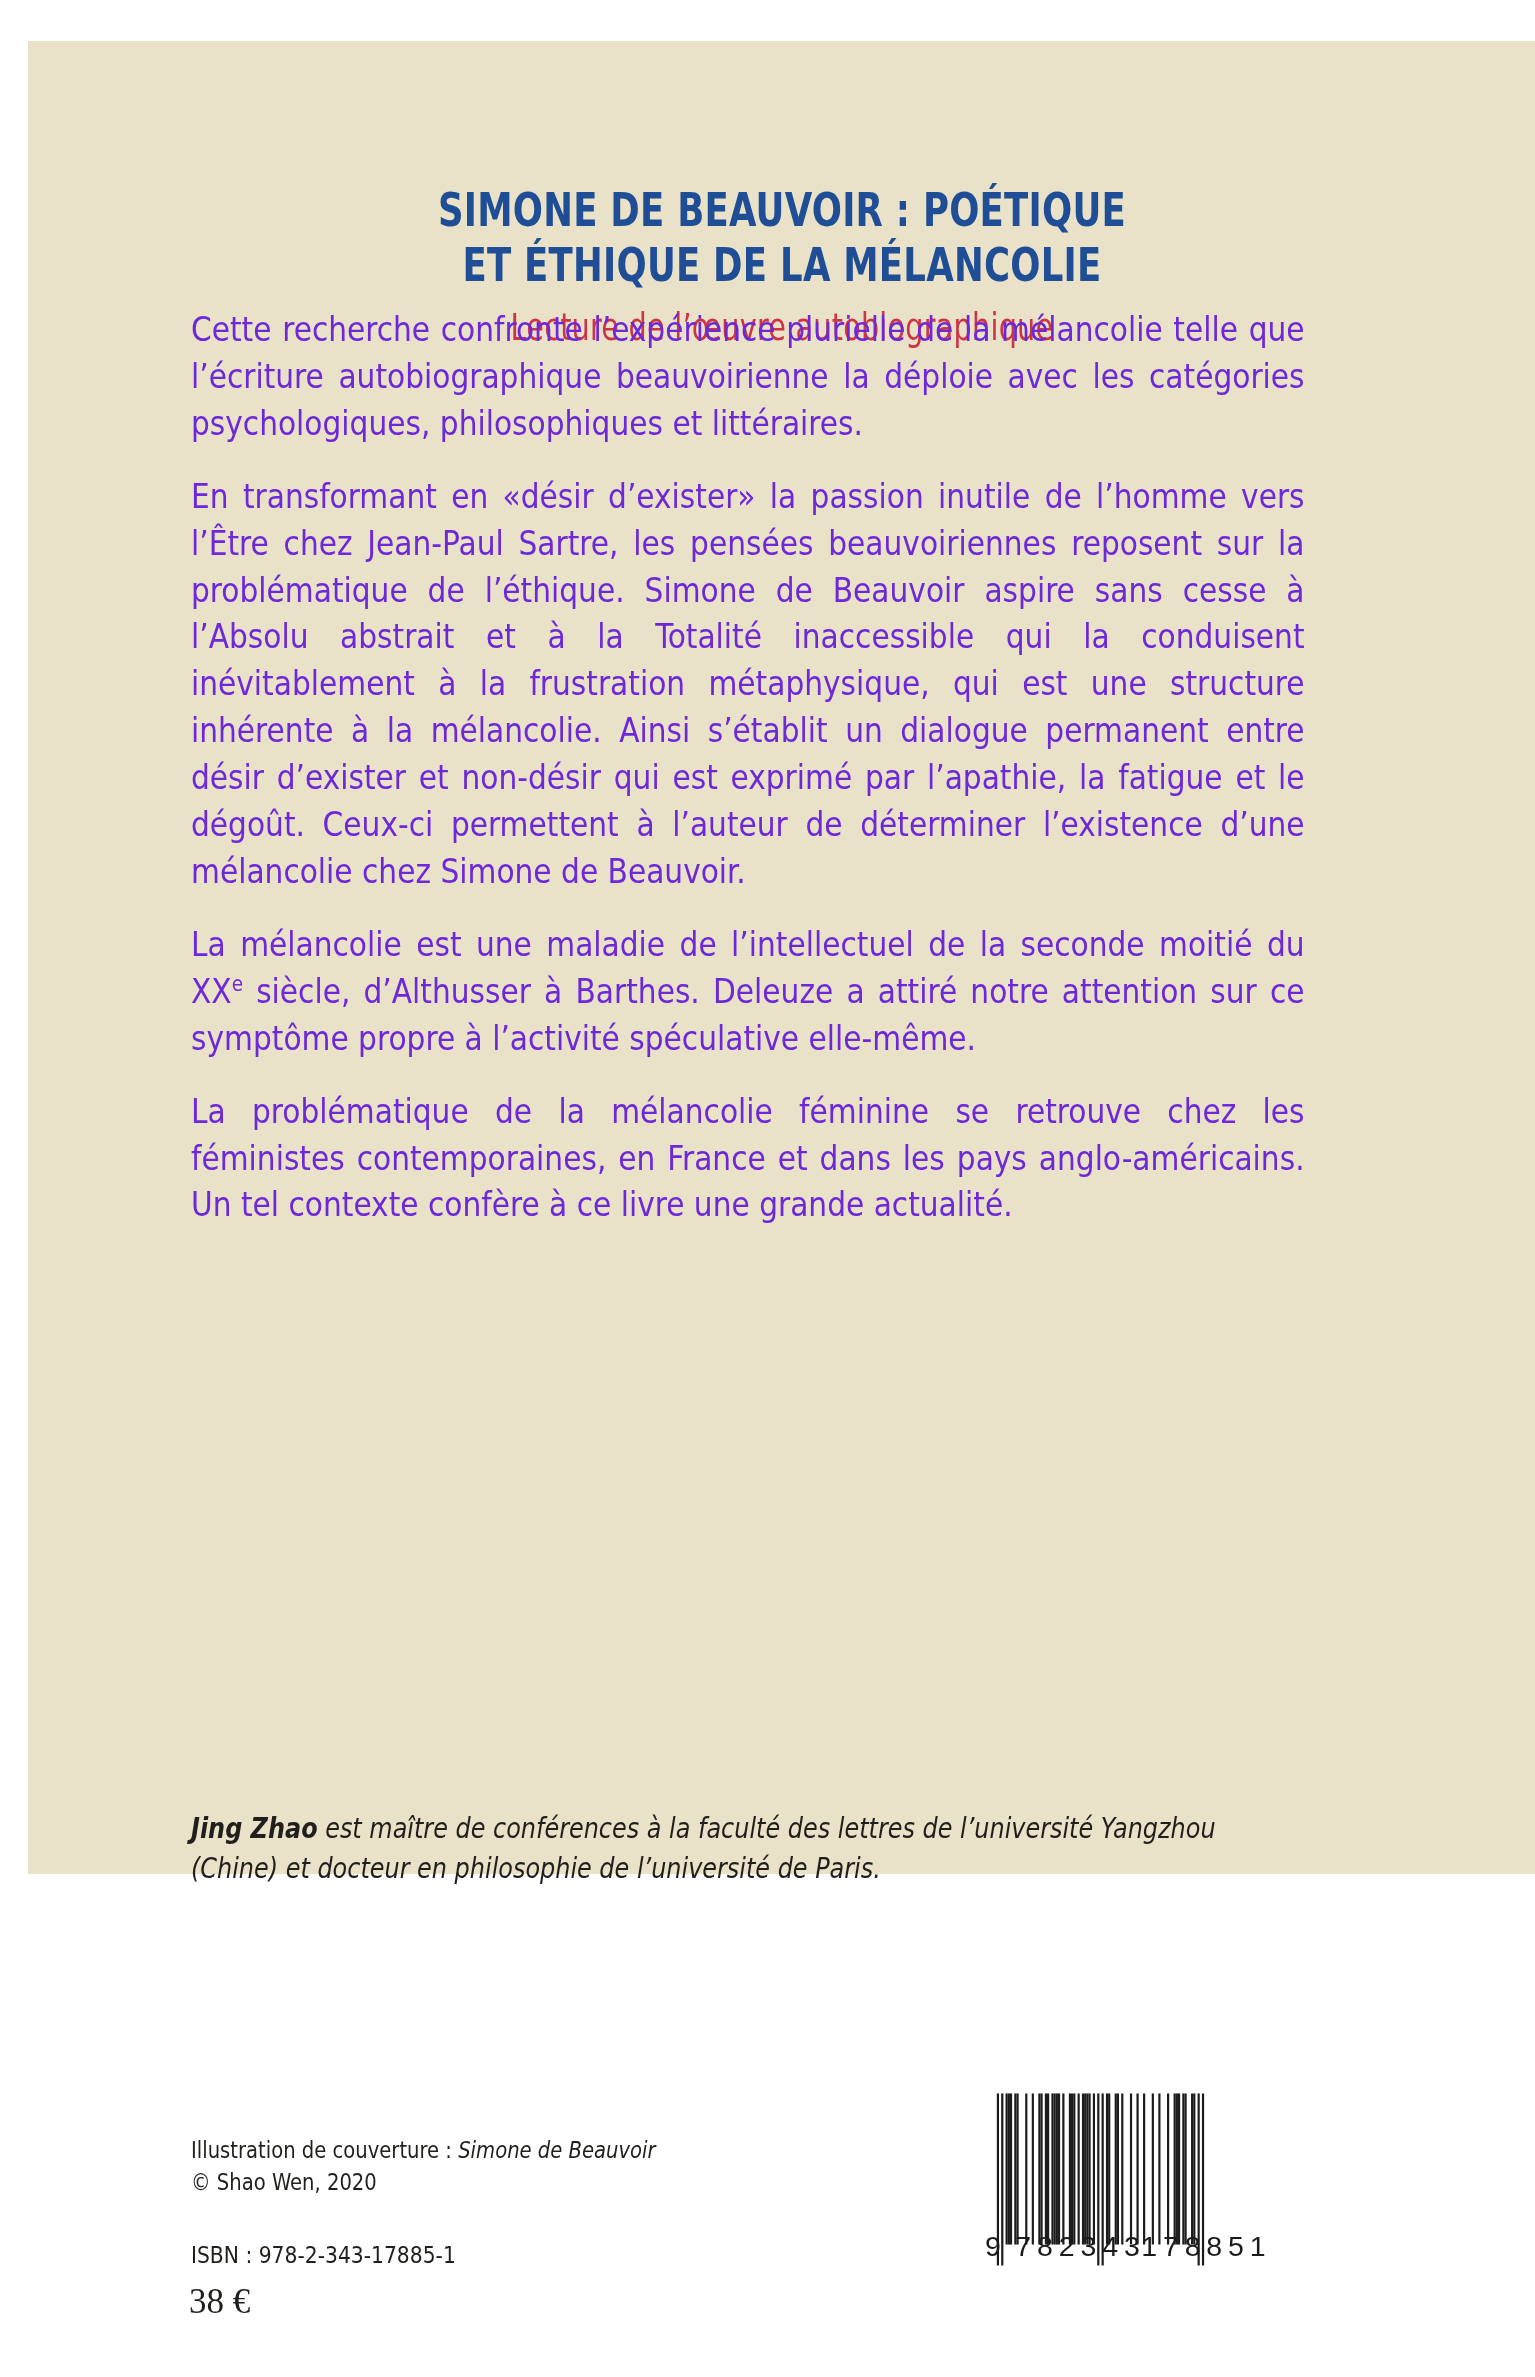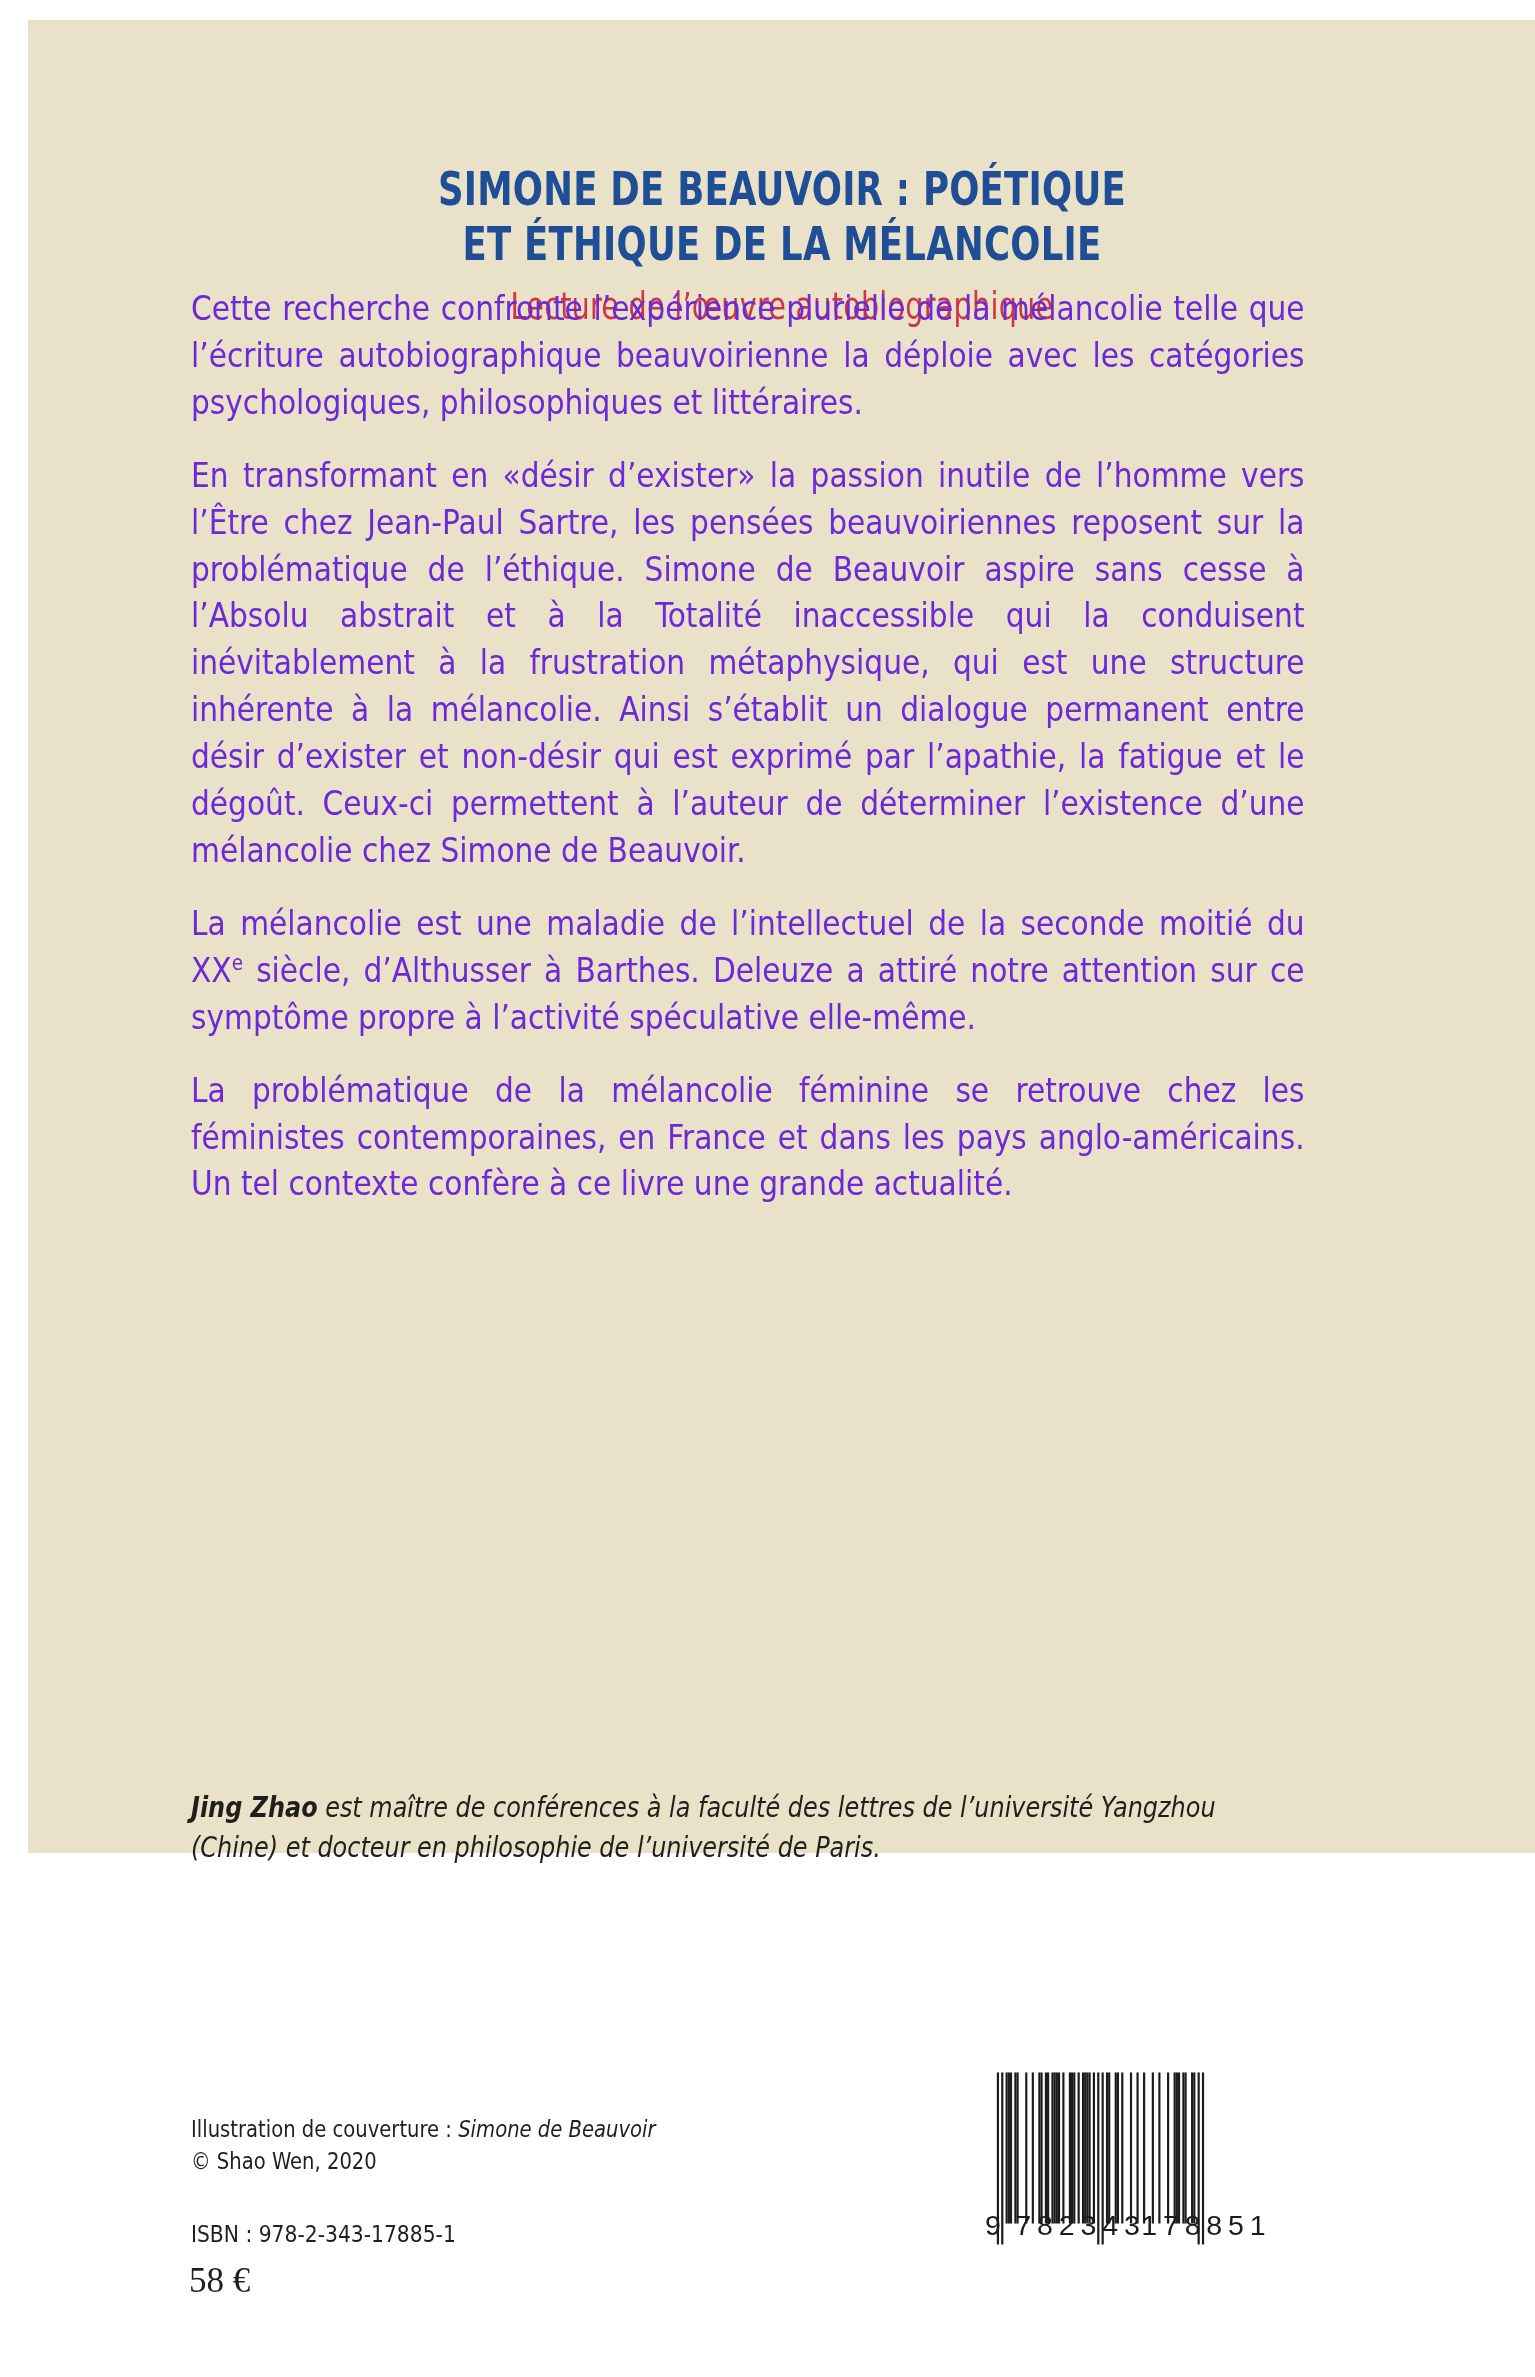--- a/index.html
+++ b/index.html
@@ -11,21 +11,21 @@
     width: 1535px;
     height: 2377px;
     font-family: "Liberation Sans", sans-serif;
     overflow: hidden;
   }
 
   
   #cover {
     position: absolute;
     left: 28px;
-    top: 20px;
+    top: 41px;
     width: 1508px;
     height: 1833px;
     background: #e9e2c8;
     box-sizing: border-box;
   }
 
   
   #title-block {
     position: absolute;
     left: 0;
@@ -162,21 +162,21 @@
   </div>
 
   <div id="author-bio"><b>Jing Zhao</b><span> est maître de conférences à la faculté des lettres de l’université Yangzhou (Chine) et docteur en philosophie de l’université de Paris.</span></div>
 
   <div id="credits">
     <div><span>Illustration de couverture : </span><span class="italic">Simone de Beauvoir</span></div>
     <div>© Shao Wen, 2020</div>
   </div>
 
   <div id="isbn-line">ISBN : 978-2-343-17885-1</div>
-  <div id="price">58 €</div>
+  <div id="price">38 €</div>
 
   <div id="barcode-box">
     <svg id="barcode-svg" width="356" height="214" viewBox="0 0 424 255" xmlns="http://www.w3.org/2000/svg">
       <rect x="0" y="0" width="424" height="255" fill="#ffffff"></rect>
       <g id="bars" fill="#1b1b1b">
           <rect x="70.00" y="22" width="2.60" height="205"></rect>
           <rect x="75.20" y="22" width="2.60" height="205"></rect>
           <rect x="80.40" y="22" width="2.60" height="180"></rect>
           <rect x="83.00" y="22" width="2.60" height="180"></rect>
           <rect x="85.60" y="22" width="2.60" height="180"></rect>

